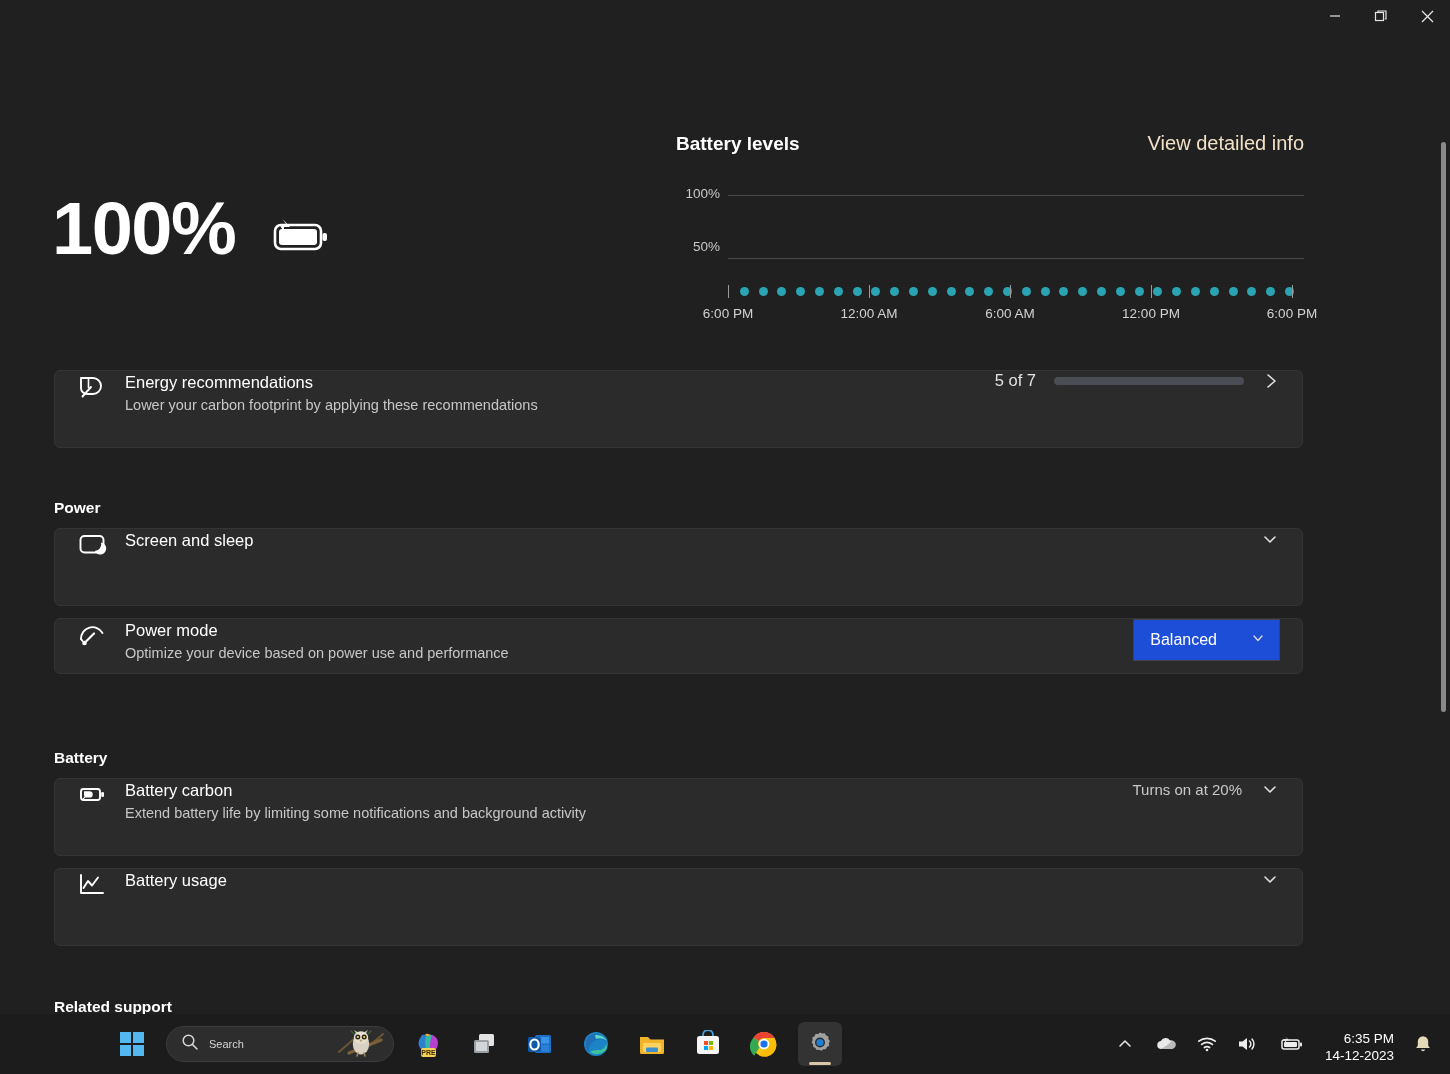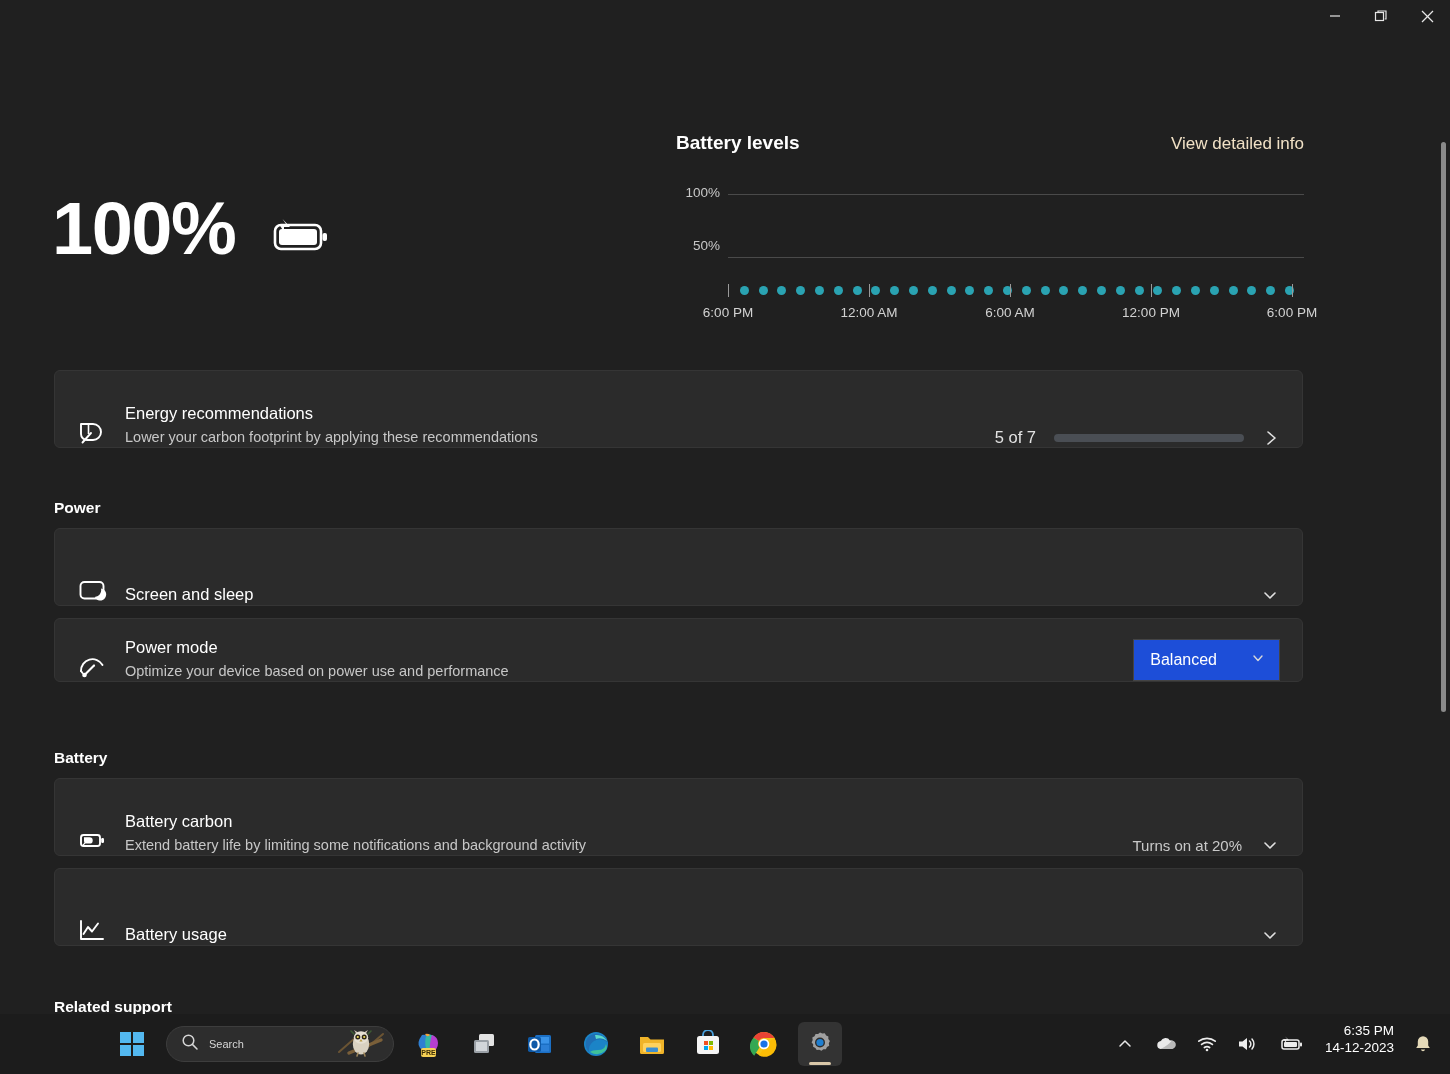--- a/index.html
+++ b/index.html
@@ -37,42 +37,42 @@
 
   
   .pct-wrap { position: absolute; left: 52px; top: 160px; display: flex; align-items: center; gap: 28px; }
   .pct { font-size: 74px; font-weight: 600; letter-spacing: -1.5px; line-height: 1; color: #ffffff; }
   .batt-big { position: relative; top: 6px; }
 
   
   .chart-card { position: absolute; left: 676px; top: 100px; width: 628px; }
   .chart-head { display: flex; justify-content: space-between; align-items: baseline; }
   .chart-title { font-size: 19px; font-weight: 600; color: #ffffff; }
-  .chart-link { font-size: 17px; color: #f1e1c6; cursor: pointer; }
+  .chart-link { font-size: 20px; color: #f1e1c6; cursor: pointer; }
 
   .plot { position: relative; margin-top: 22px; height: 145px; }
   .ylab {
     position: absolute; left: 0; font-size: 13.5px; color: #c9c9c9;
     text-align: right; width: 44px;
   }
   .gl { position: absolute; left: 52px; right: 0; height: 1px; background: #4a4a4a; }
   .dots { position: absolute; left: 48px; right: 0; bottom: 22px; height: 12px; }
   .dot {
     position: absolute; width: 9px; height: 9px; border-radius: 50%;
     background: #2aa3b2; bottom: 0;
   }
   .vtick { position: absolute; width: 1px; height: 13px; background: #9a9a9a; bottom: -2px; }
   .xlabels { position: absolute; left: 48px; right: 0; bottom: -4px; height: 20px; }
   .xlab { position: absolute; font-size: 13.5px; color: #d2d2d2; transform: translateX(-50%); white-space: nowrap; }
 
   
   .card {
     position: absolute; left: 54px; width: 1249px;
     background: #2b2b2b; border: 1px solid #353535; border-radius: 6px;
-    display: flex; align-items: flex-end; padding: 0 22px;
+    display: flex; align-items: flex-start; padding: 0 22px;
   }
   .card .ic { width: 48px; flex: 0 0 48px; display: flex; align-items: center; justify-content: flex-start; color: #ffffff; }
   .card .txt { flex: 1 1 auto; min-width: 0; }
   .card .t1 { font-size: 16.5px; color: #ffffff; line-height: 1.35; }
   .card .t2 { font-size: 14.5px; color: #c7c7c7; line-height: 1.4; margin-top: 2px; }
   .card .right { display: flex; align-items: center; gap: 18px; flex: 0 0 auto; margin-left: 46px; }
 
   .sect-head {
     position: absolute; left: 54px; font-size: 15.5px; font-weight: 700; color: #ffffff;
   }
@@ -108,21 +108,21 @@
     content: ""; position: absolute; bottom: 1px; left: 50%; transform: translateX(-50%);
     width: 22px; height: 3px; border-radius: 2px; background: #d9c7a8;
   }
   .searchbox {
     width: 228px; height: 36px; border-radius: 18px; background: #2d2d2d; border: 1px solid #3d3d3d;
     display: flex; align-items: center; padding: 0 6px 0 14px; gap: 10px; position: relative; cursor: text;
   }
   .search-ph { font-size: 11px; color: #d6d6d6; flex: 1 1 auto; }
 
   .tray { position: absolute; right: 10px; display: flex; align-items: center; gap: 4px; }
-  .tray-btn { height: 42px; padding: 0 8px; border-radius: 5px; display: flex; align-items: center; justify-content: flex-start; cursor: default; }
+  .tray-btn { height: 42px; padding: 0 8px; border-radius: 5px; display: flex; align-items: center; justify-content: flex-end; cursor: default; }
   .clock { display: flex; flex-direction: column; align-items: flex-end; line-height: 1.25; padding: 0 8px; }
   .clock div { font-size: 13.5px; color: #ffffff; }
 
   svg { shape-rendering: geometricPrecision; }
 </style>
 </head>
 <body>
 
 <div id="root">
 
@@ -258,21 +258,21 @@
       </div>
       <div class="right">
         <span class="chev">
           <svg width="20" height="20" viewBox="0 0 20 20">
               <polyline points="5,8 10,13 15,8" fill="none" stroke="#e0e0e0" stroke-width="1.6" stroke-linecap="round" stroke-linejoin="round"></polyline>
             </svg>
         </span>
       </div>
     </div>
 
-    <div class="card" style="top:586px;height:64px;">
+    <div class="card" style="top:586px;height:56px;">
       <div class="ic">
         <svg width="30" height="30" viewBox="0 0 30 30">
           <path d="M4 20 A11.5 11.5 0 0 1 25.5 14" fill="none" stroke="#ffffff" stroke-width="1.9" stroke-linecap="round"></path>
           <path d="M4 20 L5.5 22" stroke="#ffffff" stroke-width="1.9" stroke-linecap="round"></path>
           <path d="M7.5 24 L17 14.5" stroke="#ffffff" stroke-width="2.2" stroke-linecap="round"></path>
           <circle cx="7.5" cy="24" r="2.3" fill="#ffffff"></circle>
         </svg>
       </div>
       <div class="txt">
         <div class="t1">Power mode</div>

